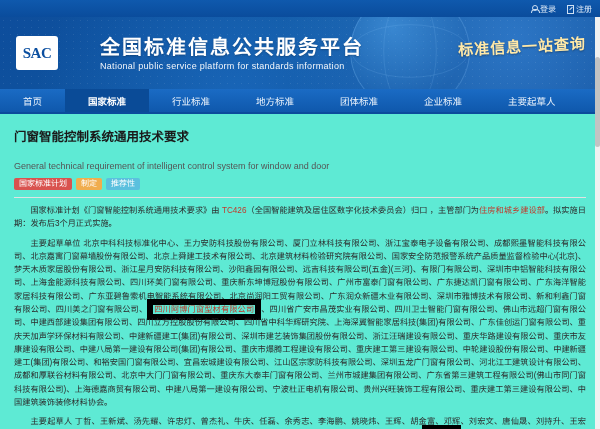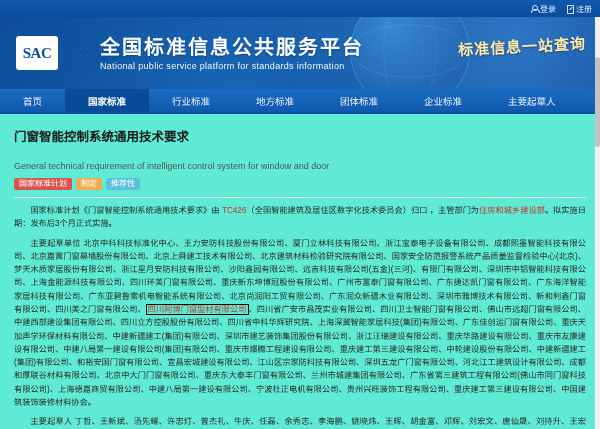--- a/index.html
+++ b/index.html
@@ -238,21 +238,21 @@
     color: #2b2b2b;
     text-align: justify;
   }
   .body-text p { margin: 0 0 6px 0; }
   .indent { text-indent: 2em; }
   a.lnk {
     color: #c0392b;
     text-decoration: none;
   }
   .hl-box {
-    border: 1px solid #000000;
+    border: 6px solid #000000;
     padding: 0 1px;
     color: #c0392b;
   }
 
   
   .scroll-track {
     position: absolute;
     right: 0;
     top: 17px;
     bottom: 0;

